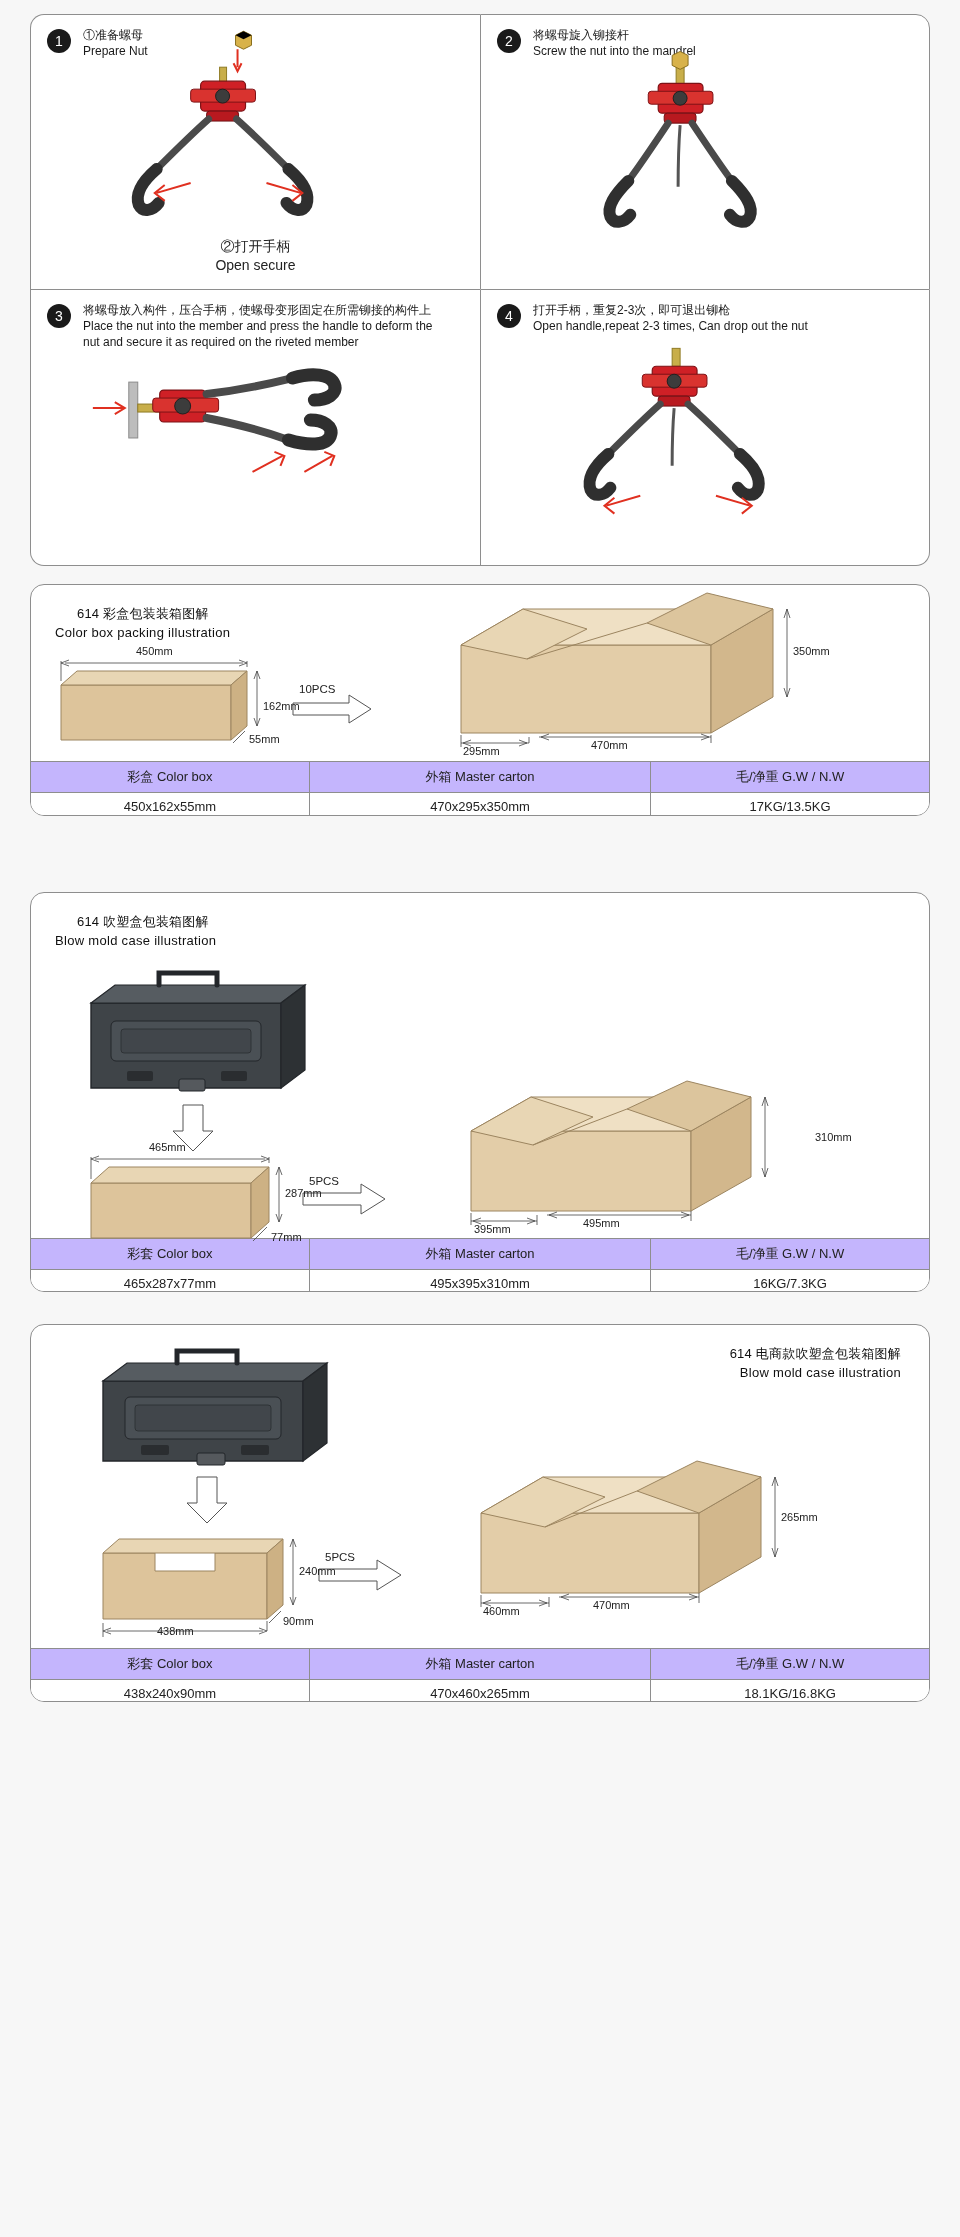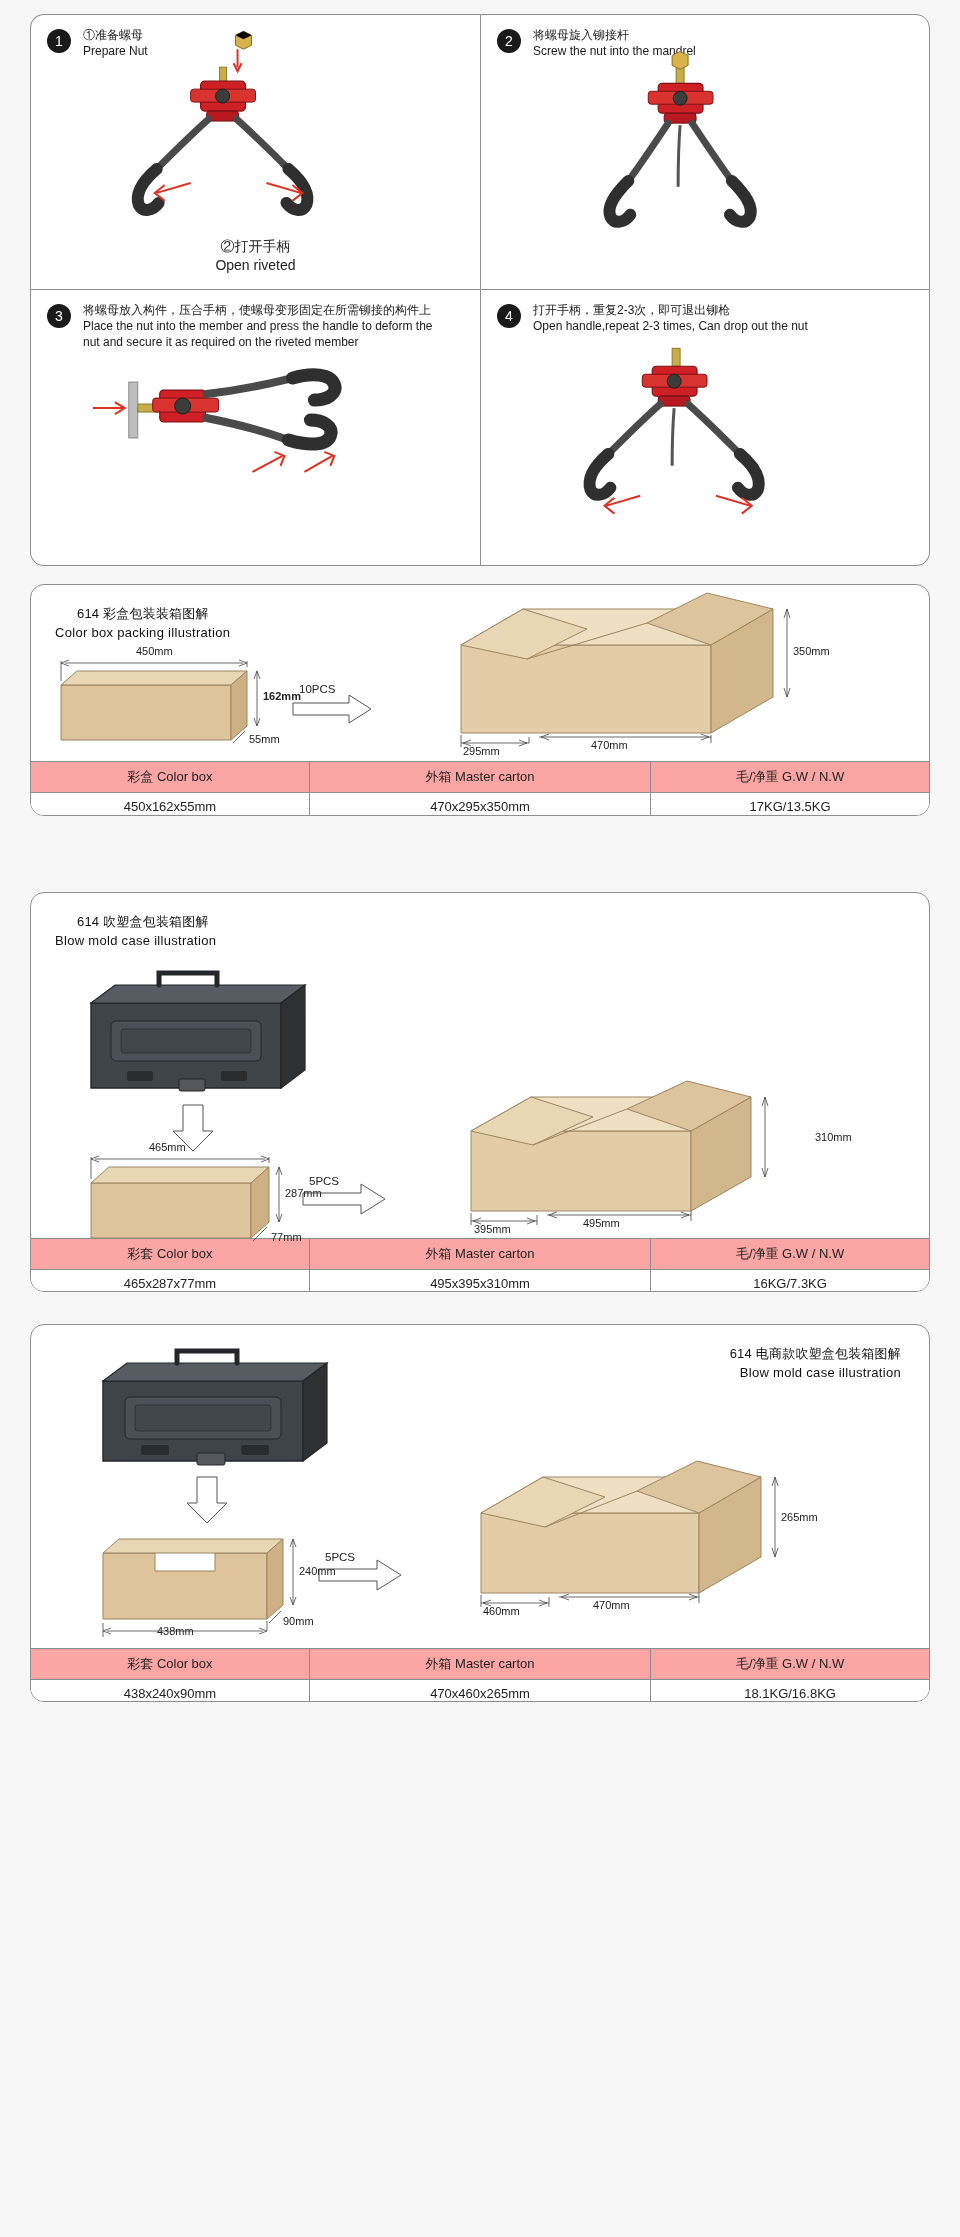--- a/index.html
+++ b/index.html
@@ -130,21 +130,21 @@
     font-size: 13px;
   }
   table.spec td {
     border-top: 1px solid #8e8e8e;
     border-right: 1px solid #8e8e8e;
     text-align: center;
     padding: 6px 2px;
     height: 27px;
   }
   table.spec td:last-child { border-right: none; }
-  table.spec tr.head td { background: #fca5a5; }
+  table.spec tr.head td { background: #c4b5fd; }
   table.spec tr.val td { background: #fff; }
 
   
   .dim {
     position:absolute;
     font-size: 11px;
     color: #222;
     font-family: "Liberation Sans", sans-serif;
     white-space: nowrap;
   }
@@ -201,21 +201,21 @@
           <path d="M258,154 C272,166 280,178 276,190 C272,198 262,196 256,188" fill="none" stroke="#2f2f2f" stroke-width="12" stroke-linecap="round"></path>
 
           <g stroke="#e03020" stroke-width="2" fill="none">
             <path d="M160,168 L126,178 M134,170 L124,178 L134,186"></path>
             <path d="M236,168 L270,178 M262,170 L272,178 L262,186"></path>
           </g>
         </svg>
       </div>
       <div class="step-caption-bottom">
         <div>②打开手柄</div>
-        <div>Open riveted</div>
+        <div>Open secure</div>
       </div>
     </div>
 
     <div class="step">
       <div class="badge">2</div>
       <div class="step-text">
         <div class="cn">将螺母旋入铆接杆</div>
         <div class="en">Screw the nut into the mandrel</div>
       </div>
       <div class="art">
@@ -354,21 +354,21 @@
           <path d="M432,158 L440,155 M432,158 L440,161"></path>
           <path d="M496,158 L488,155 M496,158 L488,161"></path>
           <path d="M508,152 L680,152"></path>
           <path d="M510,152 L518,149 M510,152 L518,155"></path>
           <path d="M678,152 L670,149 M678,152 L670,155"></path>
           <path d="M430,150 L430,162 M680,150 L680,158"></path>
         </g>
       </svg>
 
       <div class="dim" style="left:105px; top:60px;">450mm</div>
-      <div class="dim" style="left:232px; top:105px;font-weight:bold;">162mm</div>
+      <div class="dim" style="left:232px; top:115px;">162mm</div>
       <div class="dim" style="left:218px; top:148px;text-align:right;">55mm</div>
       <div class="qty" style="left:268px; top:98px;">10PCS</div>
       <div class="dim" style="left:762px; top:60px;">350mm</div>
       <div class="dim" style="left:432px; top:160px;">295mm</div>
       <div class="dim" style="left:560px; top:154px;">470mm</div>
     </div>
 
     <table class="spec">
       <tbody>
           <tr class="head">

